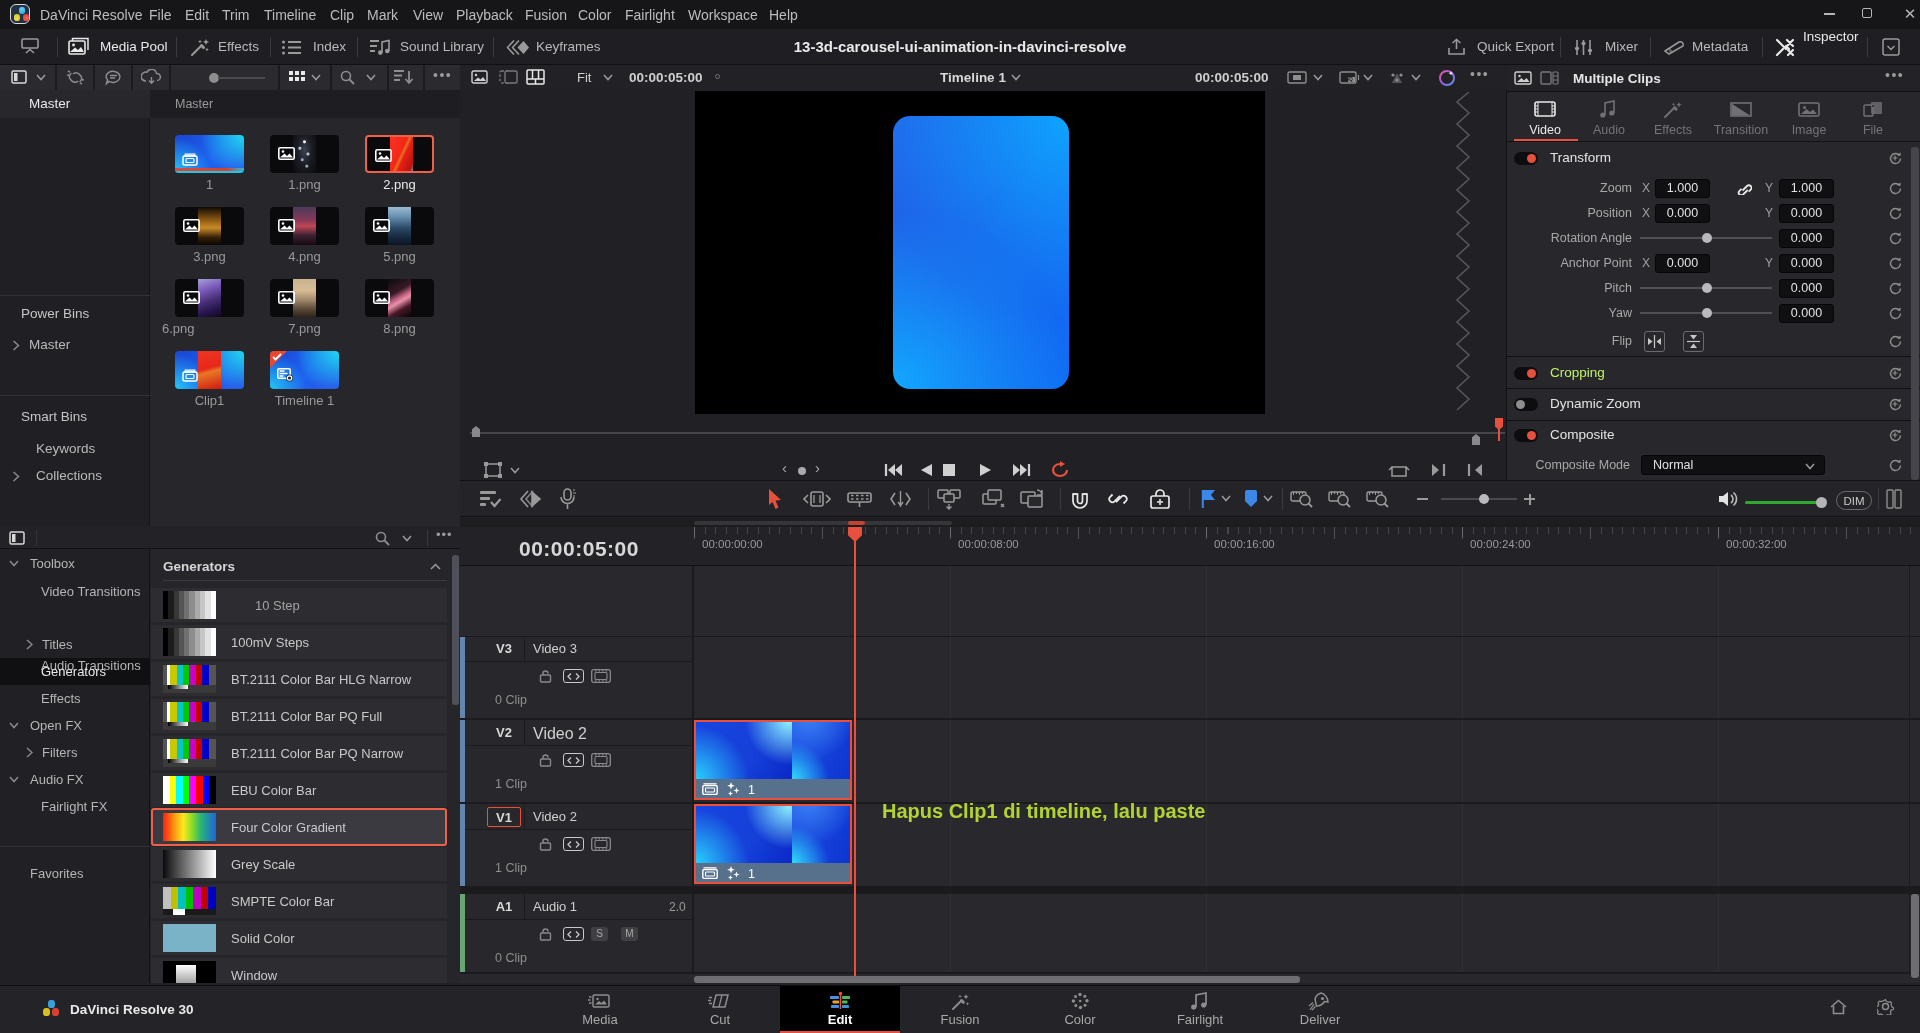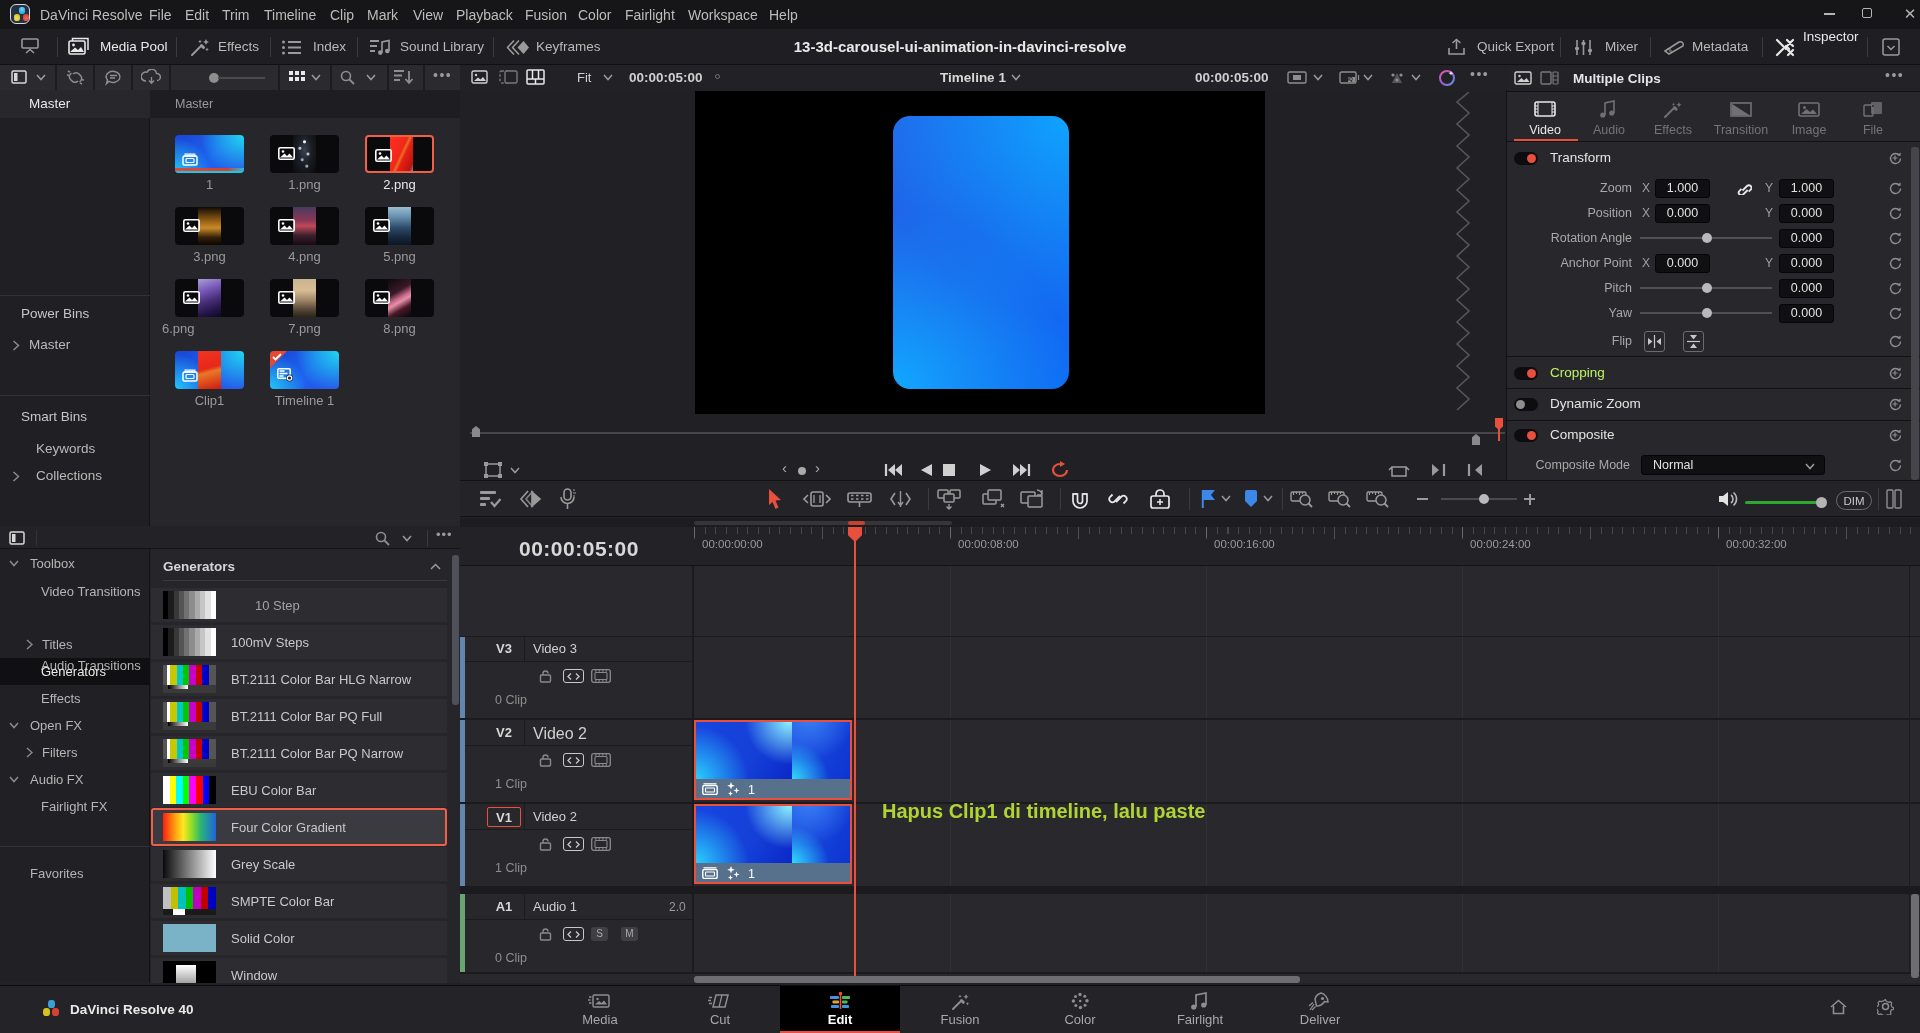--- a/index.html
+++ b/index.html
@@ -1009,21 +1009,21 @@
     <div class="abs" style="left:234px;top:458px;width:606px;height:7px;background:#6e6e72;border-radius:3px;"></div>
     <div class="abs" style="left:1451px;top:376px;width:8px;height:84px;background:#6e6e72;border-radius:3px;"></div>
     <div class="abs" style="left:1449px;top:48px;width:1px;height:407px;background:#1b1b1e;"></div>
   </div>
   <div id="bottombar" class="abs" style="left:0;top:985px;width:1920px;height:48px;background:#232328;border-top:1px solid #0d0d10;">
     <div class="abs" style="left:42px;top:14px;width:18px;height:18px;">
         <div class="abs" style="left:6px;top:0;width:6.5px;height:7.5px;background:#3aa0d8;border-radius:45%;"></div>
         <div class="abs" style="left:1px;top:8px;width:7px;height:7.5px;background:#d8c020;border-radius:45%;"></div>
         <div class="abs" style="left:10px;top:8px;width:7px;height:7.5px;background:#d84030;border-radius:45%;"></div>
       </div>
-    <div class="abs" style="left:70px;top:16px;color:#e9e9e9;font-size:13.5px;font-weight:bold;white-space:nowrap;">DaVinci Resolve 40</div>
+    <div class="abs" style="left:70px;top:16px;color:#e9e9e9;font-size:13.5px;font-weight:bold;white-space:nowrap;">DaVinci Resolve 30</div>
     <div class="abs" style="left:780px;top:0;width:120px;height:48px;background:#000;border-bottom:3px solid #e8503d;"></div>
     <svg class="abs" style="left:588px;top:5px;" width="24" height="20" viewBox="0 0 24 20">
         <rect x="5" y="4" width="16" height="12" rx="1.5" fill="none" stroke="#8e8e8e" stroke-width="1.5"></rect>
         <circle cx="9.5" cy="8" r="1.2" fill="#8e8e8e"></circle>
         <path d="M7 13.5 L11 10 L13.5 12 L16 9.5 L19 13.5 Z" fill="#8e8e8e"></path>
         <path d="M1 6 h2.5 M0 9 h2.5 M1 12 h2.5" stroke="#8e8e8e" stroke-width="1.3"></path>
       </svg>
     <div class="abs" style="left:550px;top:26px;width:100px;text-align:center;color:#a8a8a8;font-size:13px;font-weight:normal;">Media</div>
     <svg class="abs" style="left:708px;top:5px;" width="24" height="20" viewBox="0 0 24 20">
         <path d="M8 4 L20 4 L17 16 L5 16 Z" fill="none" stroke="#8e8e8e" stroke-width="1.5"></path>

